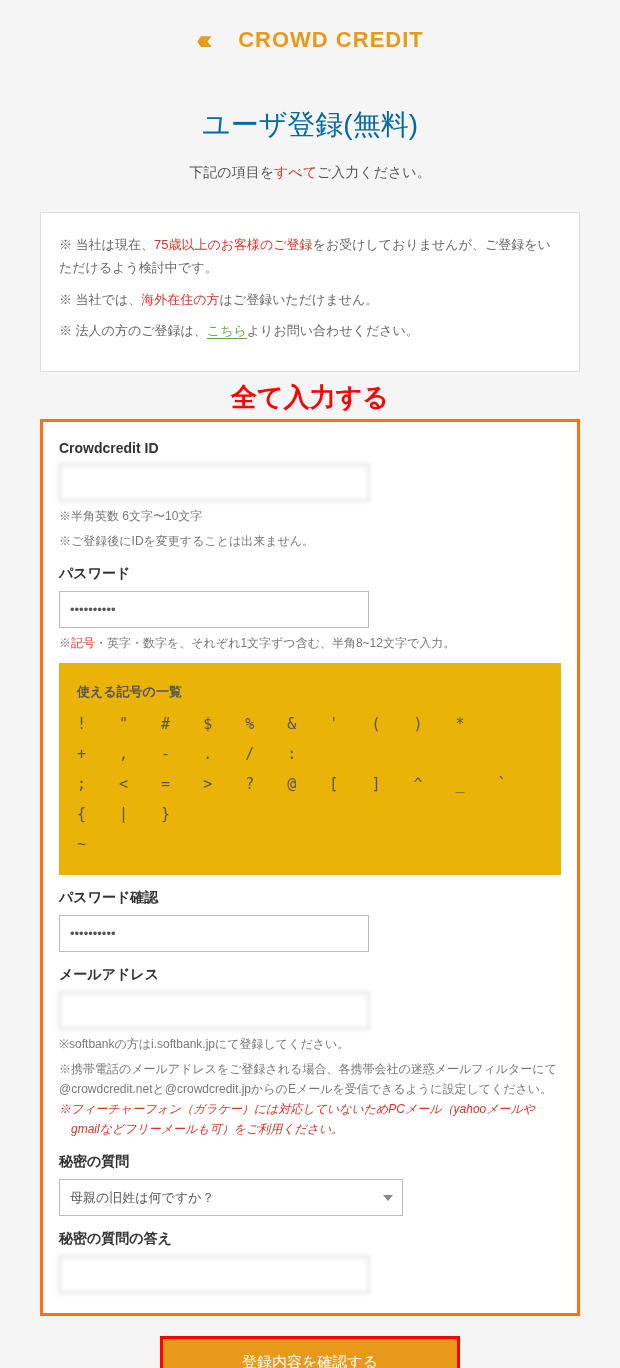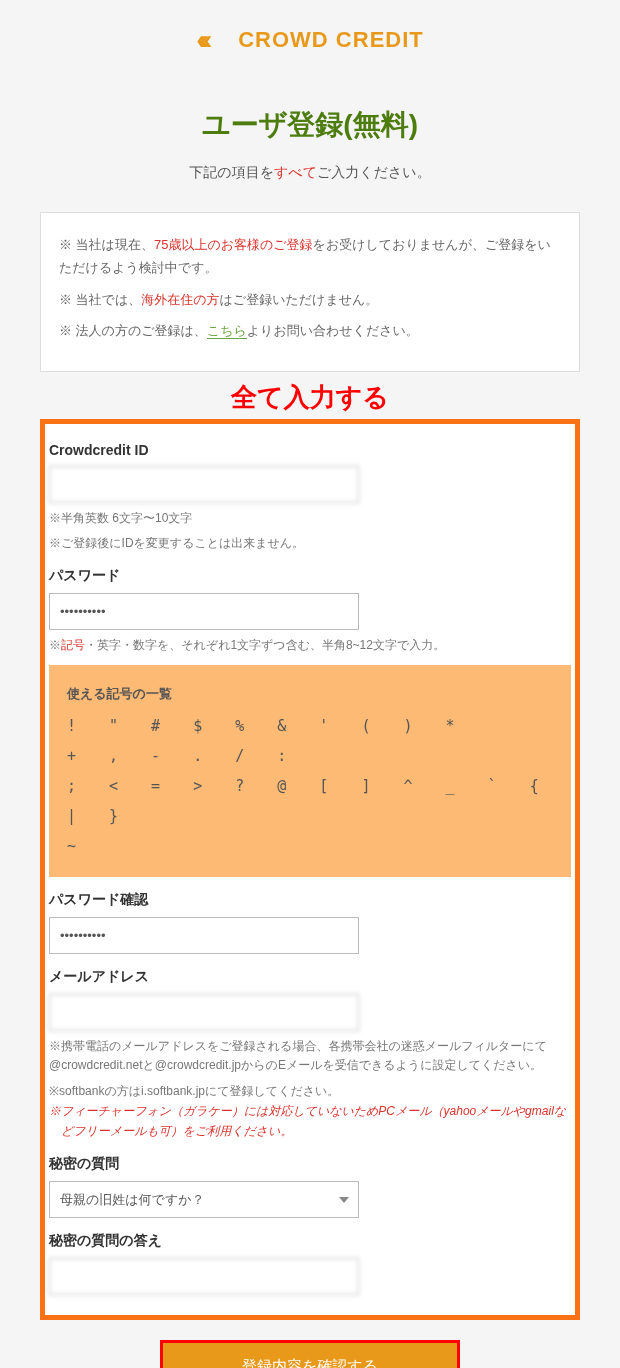--- a/index.html
+++ b/index.html
@@ -28,22 +28,22 @@
 .logo-text {
   color: #e8991a;
   font-size: 22px;
   font-weight: bold;
   letter-spacing: 1px;
   margin-left: 24px;
 }
 .title {
   text-align: center;
   font-size: 28px;
-  font-weight: bold;
-  color: #4d7c0f;
+  font-weight: normal;
+  color: #0369a1;
   margin-top: 40px;
 }
 .subtitle {
   text-align: center;
   font-size: 14px;
   color: #555;
   margin-top: 20px;
 }
 .red { color: #d9332b; }
 .notice-box {
@@ -58,24 +58,24 @@
 .notice-box p { margin-bottom: 8px; }
 .notice-box .link { color: #6ba53f; border-bottom: 1px solid #6ba53f; }
 .annotation-top {
   text-align: center;
   color: #ff0000;
   font-size: 26px;
   font-weight: bold;
   margin-top: 8px;
 }
 .form-box {
-  border: 5px solid #f97316;
+  border: 3px solid #f97316;
   background: #fff;
   margin: 4px 40px 0;
-  padding: 18px 4px 20px;
+  padding: 18px 16px 20px;
 }
 .field { margin-bottom: 14px; }
 .field-label {
   font-size: 14px;
   font-weight: bold;
   color: #333;
   margin-bottom: 8px;
 }
 input[type=text], input[type=password], select, .input-box {
   width: 310px;
@@ -88,39 +88,39 @@
 }
 .input-blur { color: #bbb; filter: blur(2px); }
 .help {
   font-size: 12px;
   color: #777;
   margin-top: 6px;
   line-height: 1.6;
 }
 .help .red { color: #d9332b; }
 .symbol-box {
-  background: #fdba74;
+  background: #eab308;
   padding: 16px 18px 16px;
   margin-top: 10px;
   font-size: 13px;
   color: #555;
   line-height: 2;
 }
 .symbol-title { font-weight: bold; margin-bottom: 4px; font-size: 13px; }
 .symbol-list { font-family: monospace; font-size: 15px; letter-spacing: 12px; }
 .note-red {
   font-size: 12px;
   color: #d9332b;
   line-height: 1.7;
   padding-left: 12px;
   text-indent: -12px;
   font-style: italic;
 }
 select {
-  width: 310px;
+  width: 344px;
   appearance: none;
   background: #fff;
 }
 .select-wrap { position: relative; display: inline-block; }
 .select-wrap::after {
   content: "";
   position: absolute;
   right: 10px; top: 50%;
   width: 0; height: 0;
   border-left: 5px solid transparent;
@@ -199,22 +199,22 @@
   </div>
 
   <div class="field">
     <div class="field-label">パスワード確認</div>
     <input type="password" value="••••••••••" style="">
   </div>
 
   <div class="field">
     <div class="field-label">メールアドレス</div>
     <input type="text" class="input-blur" value="　　　　　　　　　" style="">
+    <div class="help">※softbankの方はi.softbank.jpにて登録してください。</div>
     <div class="help">※携帯電話のメールアドレスをご登録される場合、各携帯会社の迷惑メールフィルターにて@crowdcredit.netと@crowdcredit.jpからのEメールを受信できるように設定してください。</div>
-    <div class="help">※softbankの方はi.softbank.jpにて登録してください。</div>
     <div class="note-red">※フィーチャーフォン（ガラケー）には対応していないためPCメール（yahooメールやgmailなどフリーメールも可）をご利用ください。</div>
   </div>
 
   <div class="field">
     <div class="field-label">秘密の質問</div>
     <div class="select-wrap">
       <select>
         <option>母親の旧姓は何ですか？</option>
       </select>
     </div>

